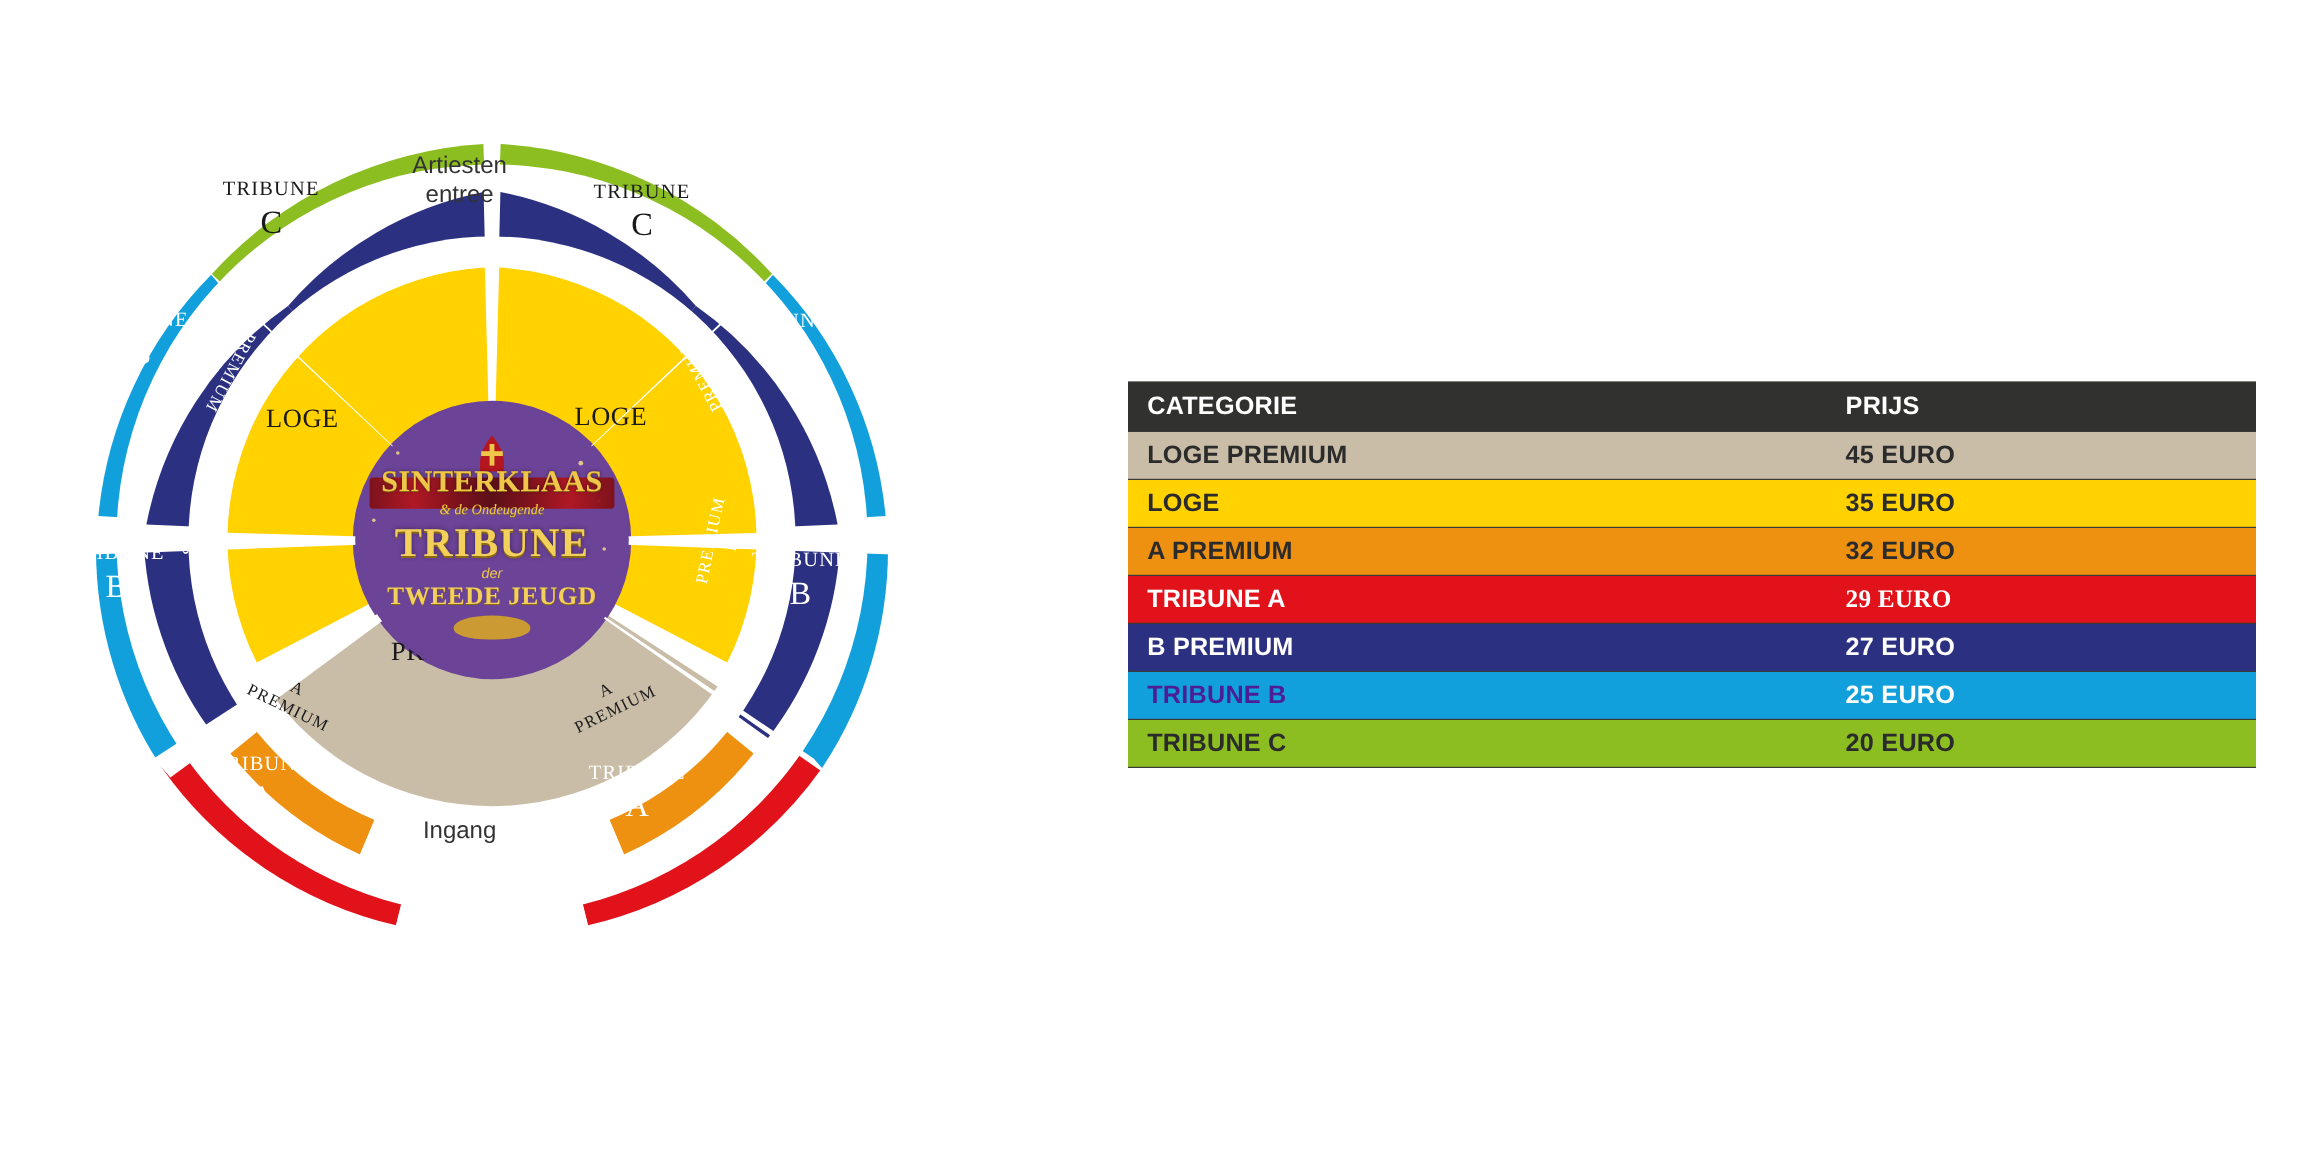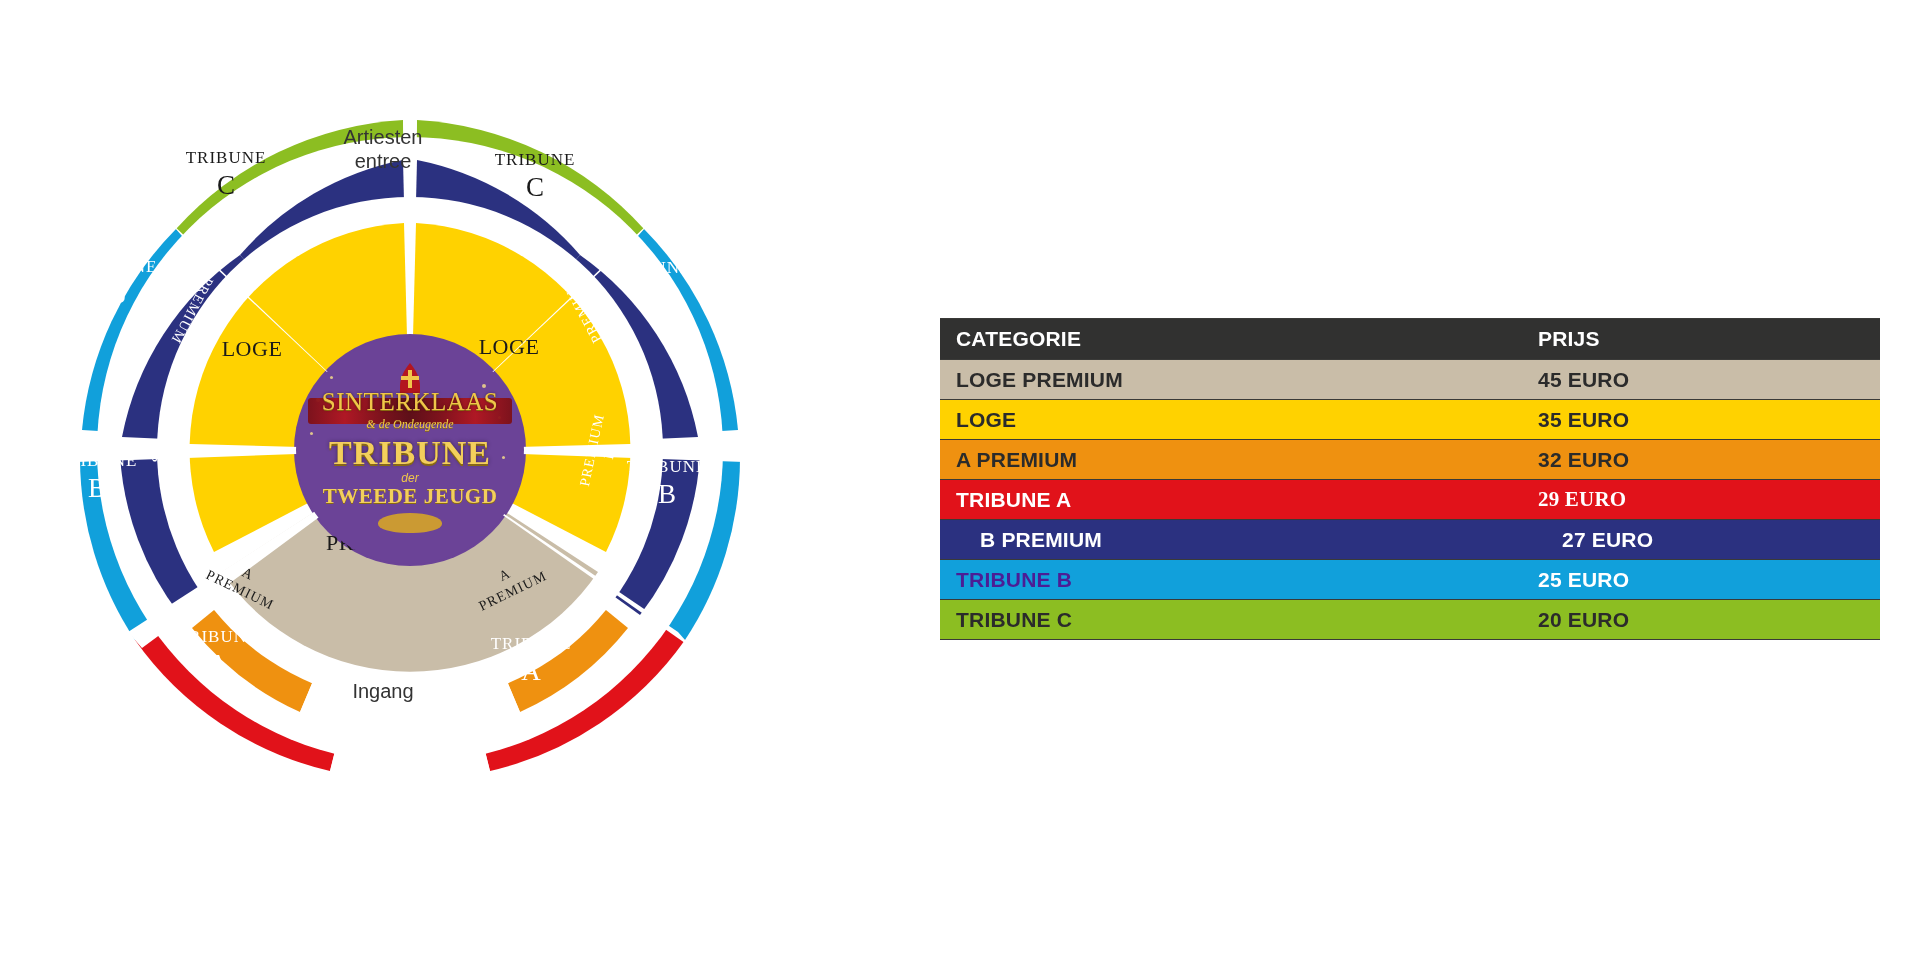--- a/index.html
+++ b/index.html
@@ -53,21 +53,21 @@
     position:absolute;top:26px;left:50%;margin-left:-16px;
     width:32px;height:34px;
   }
   .logo-banner{
     position:absolute;top:62px;left:12px;right:12px;height:26px;
     background:linear-gradient(90deg,#7d1016 0%,#b3161f 18%,#7d1016 36%,#5d0d12 50%,#7d1016 64%,#b3161f 82%,#7d1016 100%);
     border-radius:3px;opacity:.95;
   }
   .logo-l1{
     position:relative;z-index:3;margin-top:22px;
-    font-family:"Liberation Serif", serif;font-weight:normal;
+    font-family:"Liberation Serif", serif;font-weight:bold;
     font-size:25px;letter-spacing:.5px;
     color:#f0c64a;
     text-shadow:0 1px 0 #8a6a10,0 0 3px rgba(0,0,0,.5);
   }
   .logo-l2{
     position:relative;z-index:3;margin-top:4px;
     font-family:"Liberation Serif", serif;font-style:italic;
     font-size:12px;color:#f0c64a;
     text-shadow:0 1px 0 #8a6a10;
   }
@@ -328,21 +328,21 @@
   <div class="pt-row" style="background:#ef9110;">
     <div class="pt-cat" style="color:#2b2b2b;">A PREMIUM</div>
     <div class="pt-price" style="color:#2b2b2b;">32 EURO</div>
   </div>
 
   <div class="pt-row" style="background:#e1121a;">
     <div class="pt-cat" style="color:#ffffff;">TRIBUNE A</div>
     <div class="pt-price" style="color:#ffffff;font-family:Liberation Serif, serif;">29 EURO</div>
   </div>
 
-  <div class="pt-row" style="background:#2b3180;padding-left:24px;">
+  <div class="pt-row" style="background:#2b3180;">
     <div class="pt-cat" style="color:#ffffff;">B PREMIUM</div>
     <div class="pt-price" style="color:#ffffff;">27 EURO</div>
   </div>
 
   <div class="pt-row" style="background:#11a0db;">
     <div class="pt-cat" style="color:#4c1d95;">TRIBUNE B</div>
     <div class="pt-price" style="color:#ffffff;">25 EURO</div>
   </div>
 
   <div class="pt-row" style="background:#8cbe22;">

